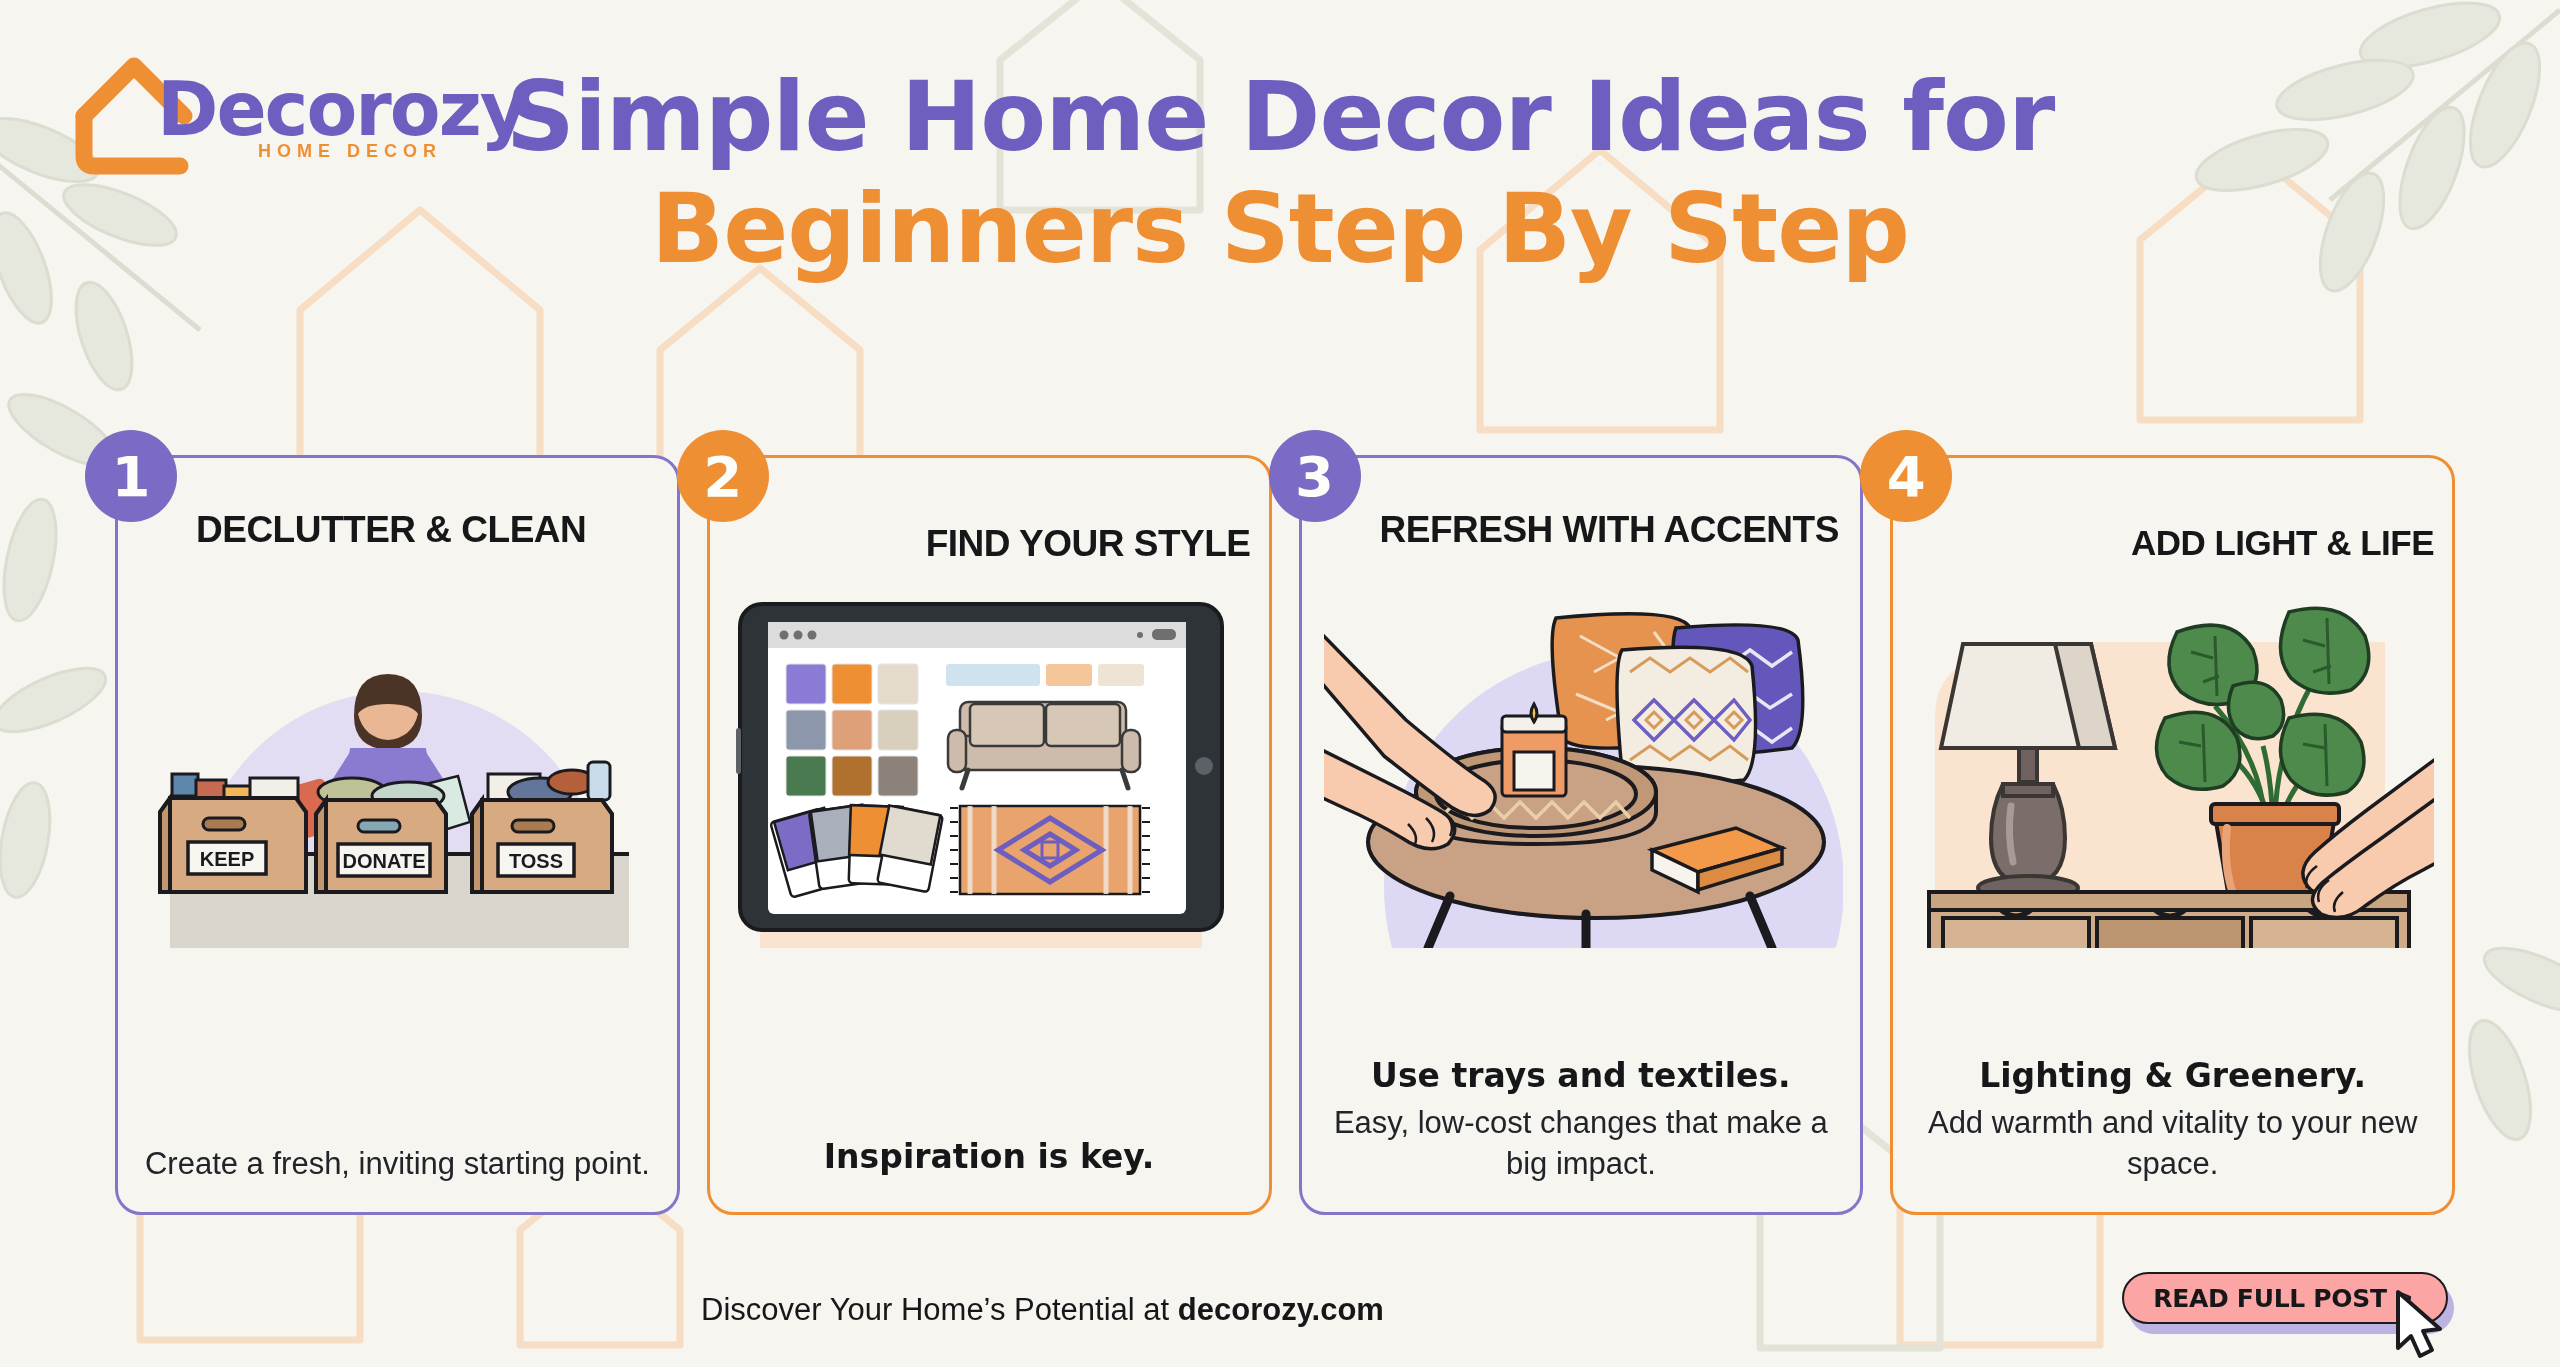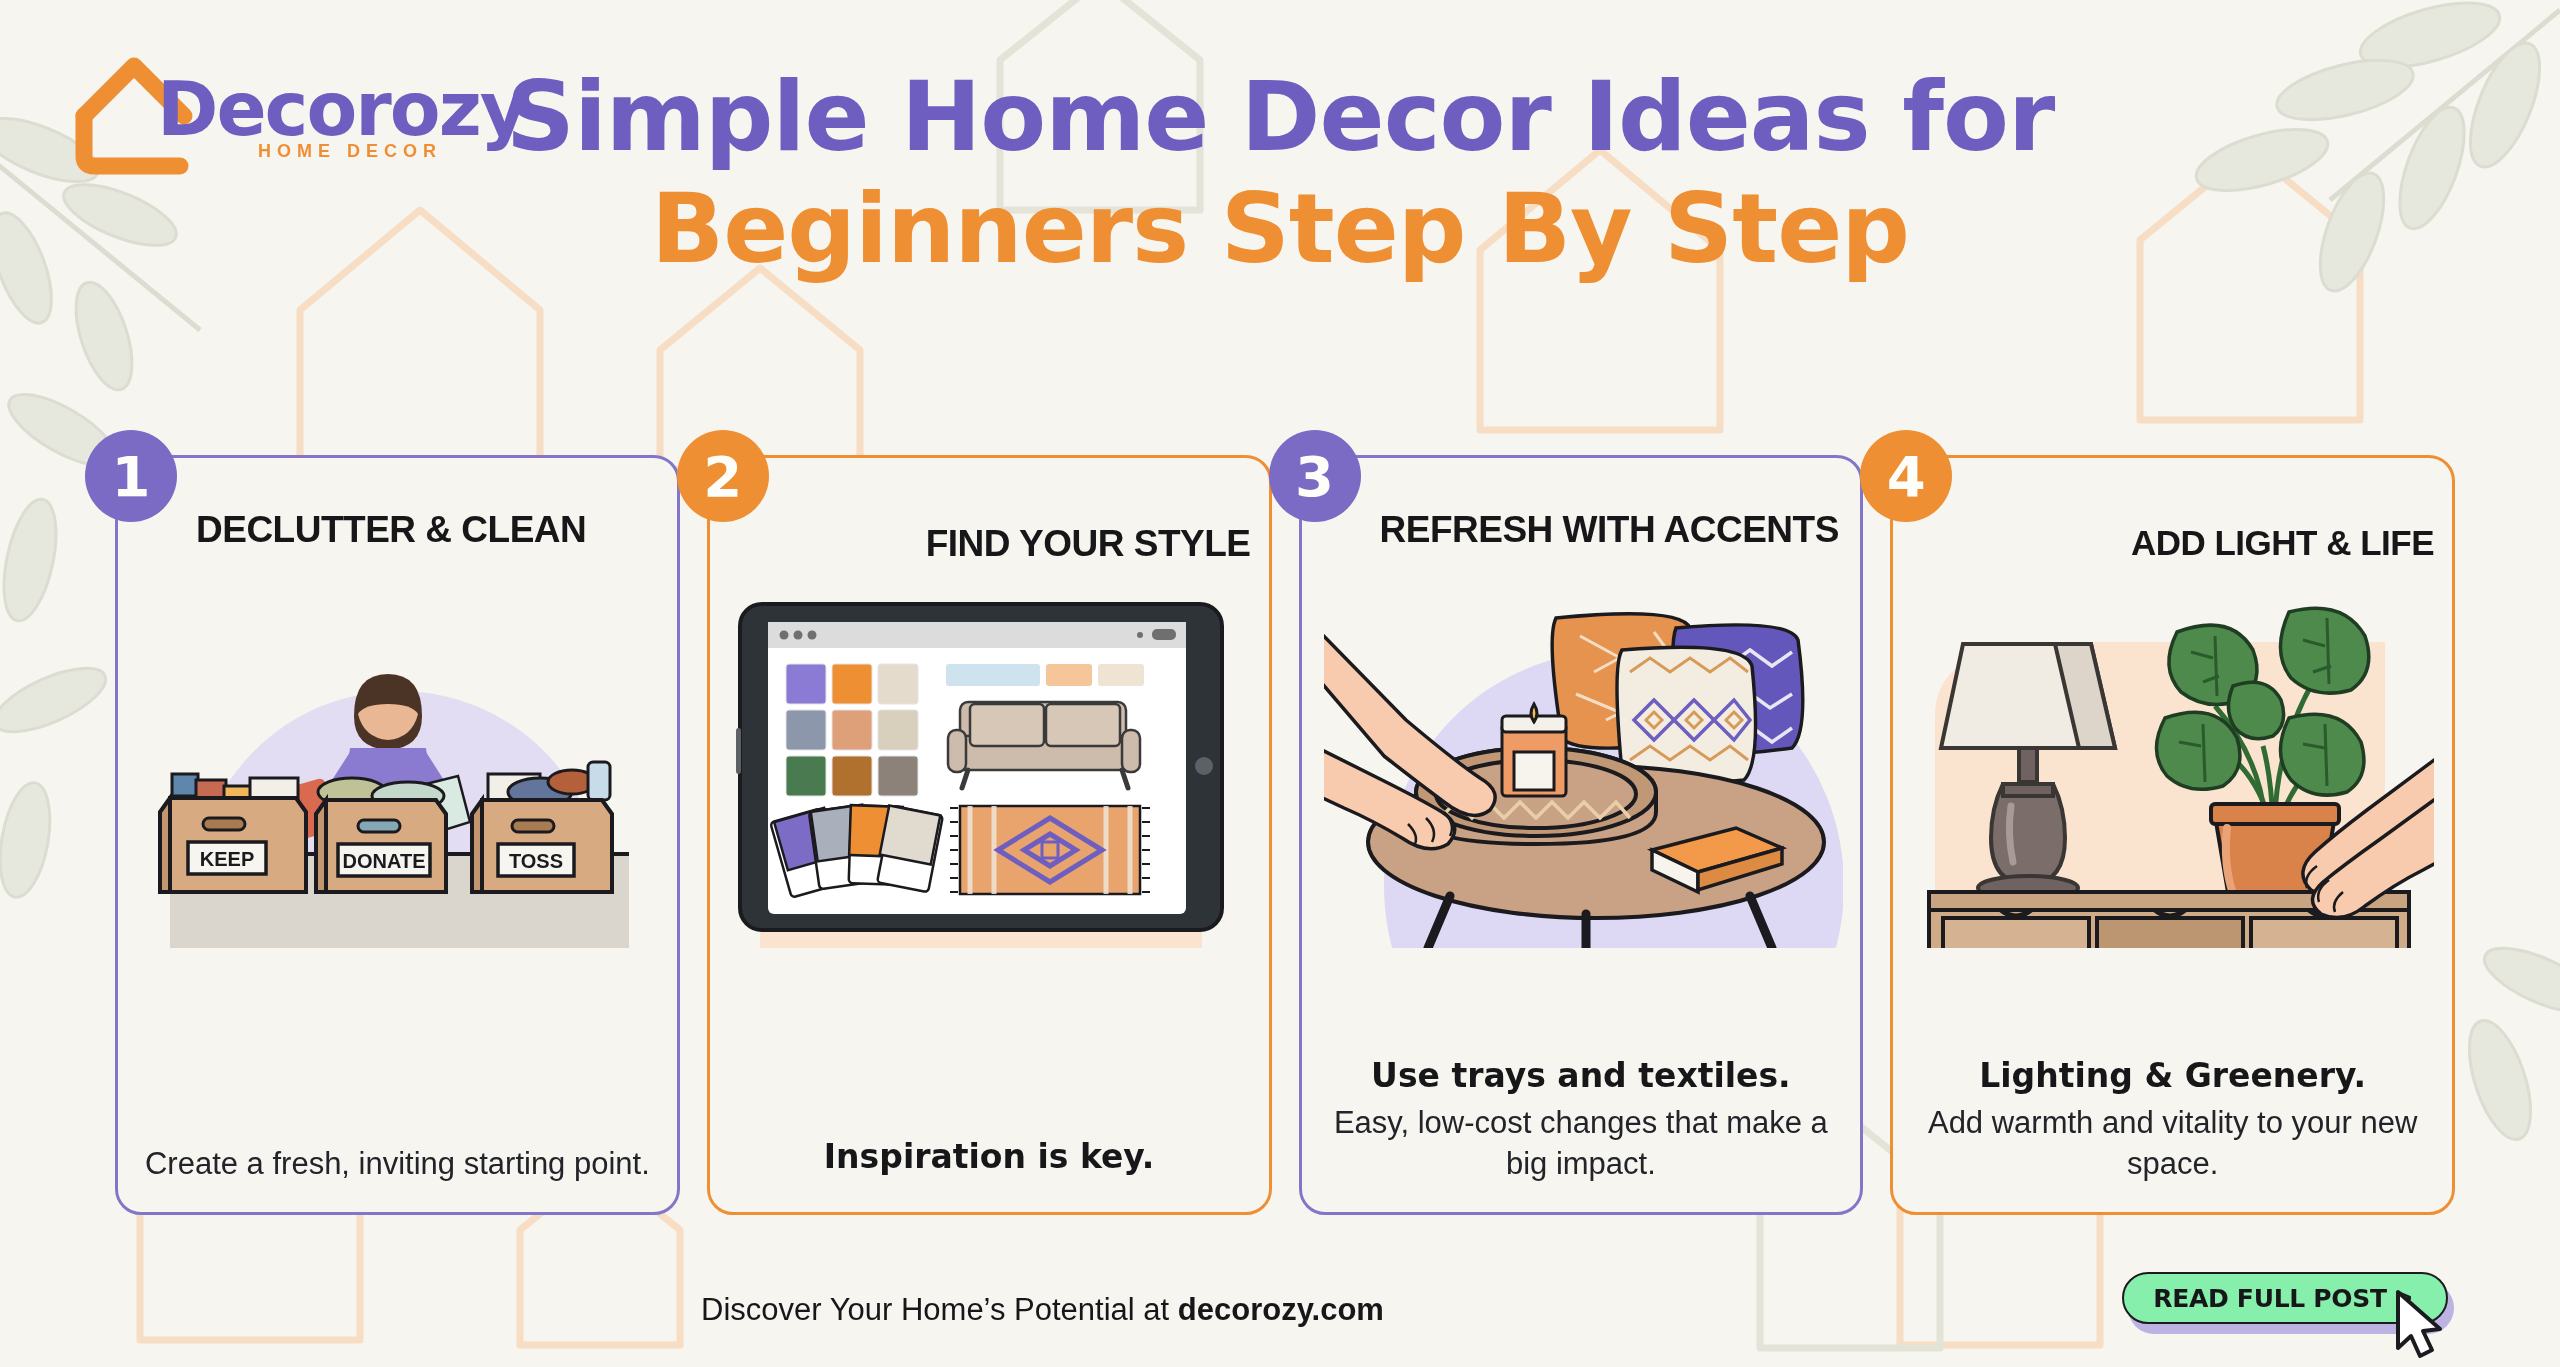--- a/index.html
+++ b/index.html
@@ -103,21 +103,21 @@
     width: 330px; height: 56px; z-index: 3;
   }
   .cta-shadow {
     position: absolute; left: 6px; top: 10px;
     width: 326px; height: 52px; border-radius: 28px;
     background: #bcb3e2;
   }
   .cta-pill {
     position: absolute; left: 0; top: 0;
     width: 326px; height: 52px; border-radius: 28px;
-    background: #86efac; border: 2.5px solid #1b1b1f;
+    background: #fca5a5; border: 2.5px solid #1b1b1f;
     display: flex; align-items: center; justify-content: center; gap: 8px;
   }
   .cta-label {
     font-size: 25px; font-weight: bold; color: #17171a;
     letter-spacing: -0.3px; font-family: "DejaVu Sans", sans-serif;
   }
   .cursor-icon { position: absolute; left: 262px; top: 14px; width: 70px; height: 80px; }
 </style>
 </head>
 <body>

